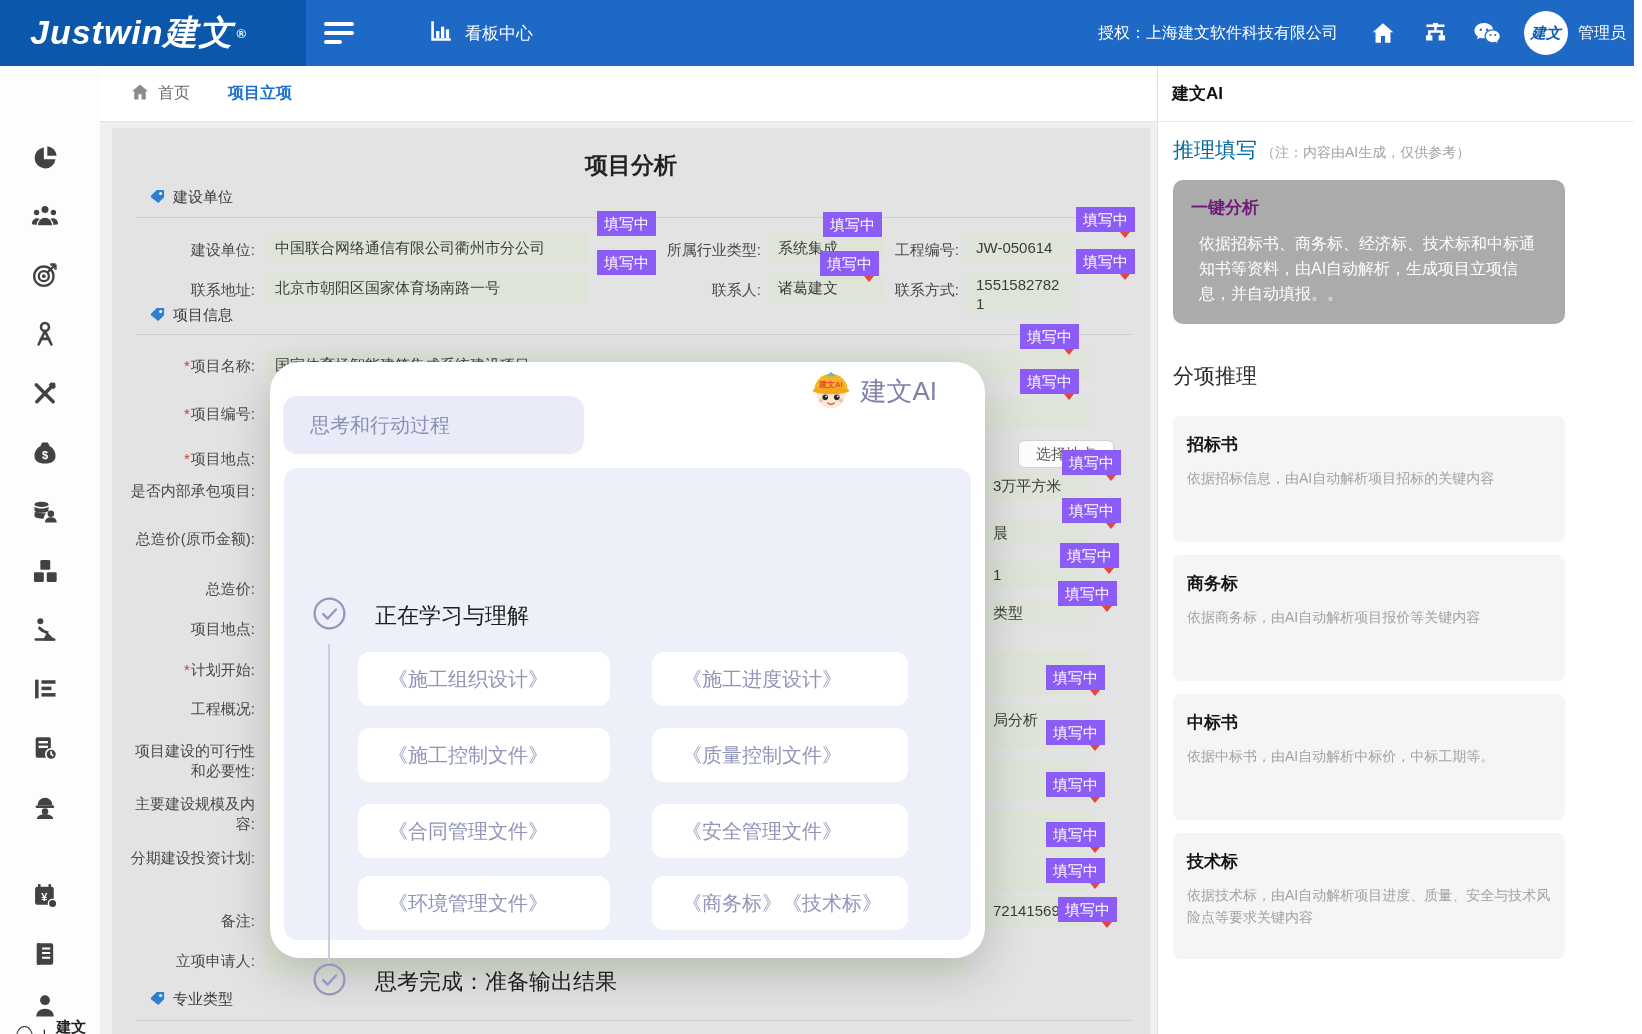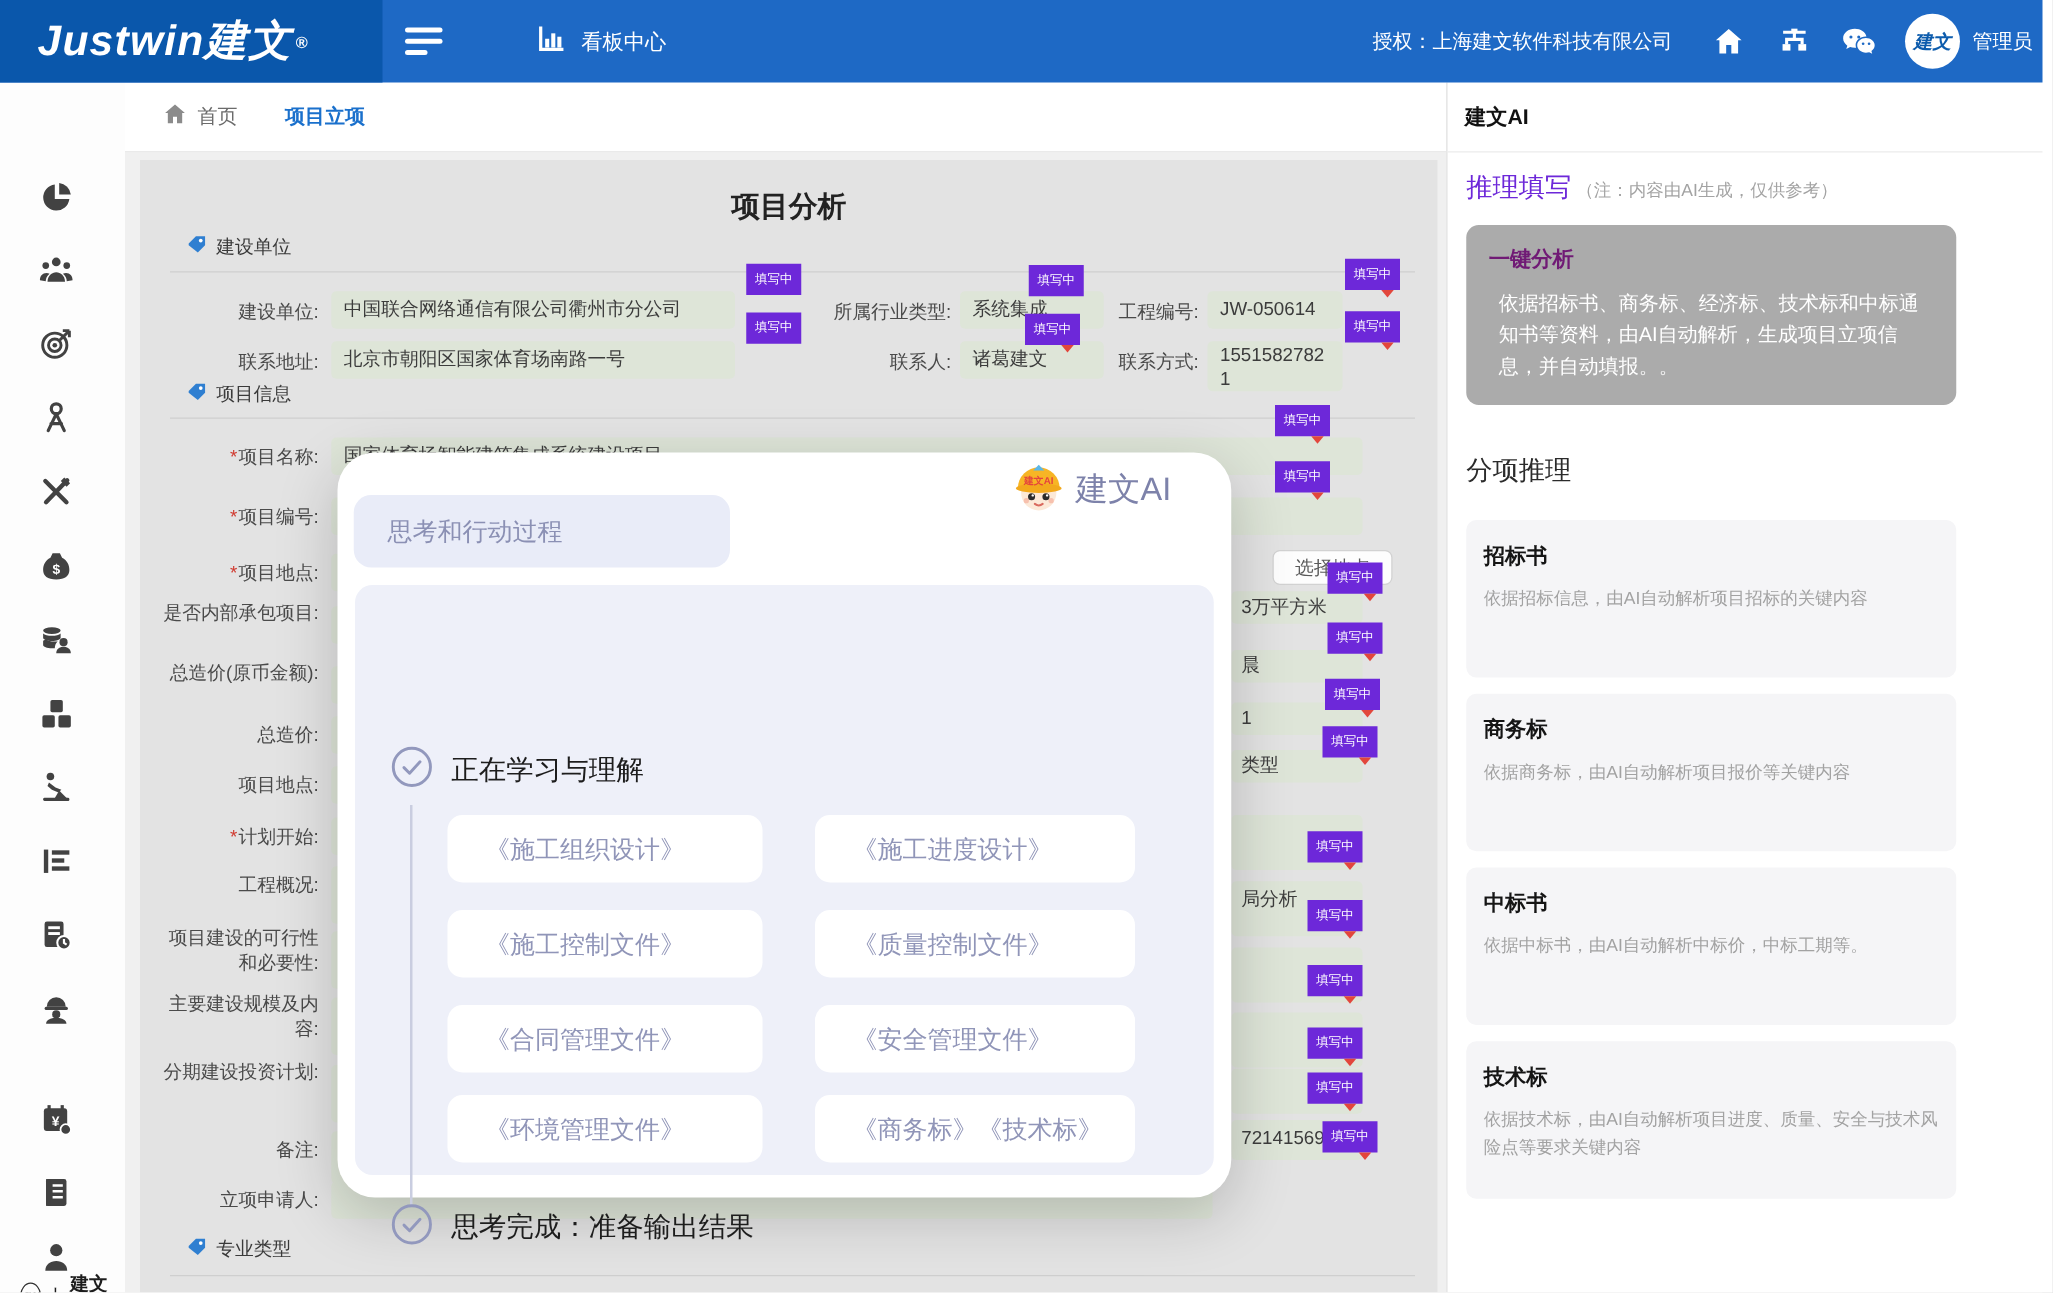--- a/index.html
+++ b/index.html
@@ -41,40 +41,40 @@
   .form-panel { position:absolute; left:112px; top:128px; width:1038px; height:906px; background:#e3e3e3; z-index:1; }
   .form-title { position:absolute; left:112px; top:150px; width:1038px; text-align:center; font-size:23px; font-weight:700; color:#222; z-index:2; }
   .sec-head { position:absolute; display:flex; align-items:center; gap:8px; font-size:15px; color:#3a3a3a; z-index:2; }
   .sec-divider { position:absolute; left:136px; width:996px; height:1px; background:#cfcfcf; z-index:2; }
   .f-label { position:absolute; width:125px; text-align:right; font-size:15px; color:#4a4a4a; line-height:20px; z-index:2; }
   .f-label .req { color:#d03a30; margin-right:1px; }
   .f-field { position:absolute; background:#dee5d8; border-radius:4px; color:#3c3c3c; font-size:15px; line-height:30px; padding:0 10px; overflow:hidden; white-space:nowrap; z-index:2; }
   .f-field.wrap { white-space:normal; word-break:break-all; line-height:19px; padding-top:2px; }
   .f-frag { position:absolute; left:985px; width:105px; background:#dee5d8; border-radius:4px; color:#3c3c3c; font-size:15px; padding:0 8px; line-height:26px; overflow:hidden; white-space:nowrap; z-index:3; }
   .loc-btn { position:absolute; left:1018px; top:440px; width:96px; height:28px; background:#fdfdfd; border:1px solid #d2d2d2; border-radius:6px; color:#5a5a5a; font-size:15px; z-index:4; cursor:pointer; }
-  .badge { position:absolute; background:#6d28d9; color:#fff; font-size:10px; line-height:25px; padding:0 7px; z-index:6; white-space:nowrap; }
+  .badge { position:absolute; background:#8b5cf6; color:#fff; font-size:15px; line-height:25px; padding:0 7px; z-index:6; white-space:nowrap; }
   .badge.tail::after { content:""; position:absolute; right:5px; top:100%; border:5px solid transparent; border-top:6px solid #e2463c; }
 
   
   .modal { position:absolute; left:270px; top:362px; width:715px; height:596px; background:#fff; border-radius:30px; box-shadow:0 14px 50px rgba(0,0,0,.20); z-index:10; }
   .modal-pill { position:absolute; left:13px; top:34px; width:301px; height:58px; background:#e9ecf8; border-radius:14px; display:flex; align-items:center; padding-left:27px; font-size:20px; color:#8b90b4; }
   .modal-brand { position:absolute; right:48px; top:4px; display:flex; align-items:center; gap:6px; }
   .modal-brand-text { font-size:26px; color:#7d82aa; }
   .modal-panel { position:absolute; left:14px; top:106px; width:687px; height:472px; background:#eef0f9; border-radius:14px; }
-  .step-row { position:absolute; left:28px; display:flex; align-items:center; gap:14px; }
+  .step-row { position:absolute; left:28px; display:flex; align-items:center; gap:28px; }
   .step-row .txt { font-size:22px; color:#1d1d1d; font-weight:500; }
   .vline { position:absolute; left:44px; width:2px; background:#c9cde0; }
   .chip { position:absolute; background:#fff; border-radius:12px; font-size:20px; color:#9095b8; display:flex; align-items:center; padding-left:30px; height:54px; white-space:nowrap; overflow:hidden; }
 
   
   .ai-panel { position:absolute; left:1157px; top:66px; width:485px; height:968px; background:#fff; border-left:1px solid #e0e0e0; z-index:4; }
   .ai-head { height:56px; border-bottom:1px solid #ebebeb; display:flex; align-items:center; padding-left:14px; font-size:17px; font-weight:700; color:#111; }
   .ai-body { padding:14px 0 0 15px; }
   .ai-sec-row { display:flex; align-items:baseline; }
-  .ai-sec-title { font-size:21px; color:#6d28d9; }
+  .ai-sec-title { font-size:21px; color:#0369a1; }
   .ai-sec-note { font-size:14px; color:#a3a3a3; margin-left:4px; }
   .ai-analysis { margin-top:16px; width:392px; background:#ababab; border-radius:10px; padding:16px 20px 18px 26px; cursor:pointer; }
   .ai-analysis h3 { font-size:17px; font-weight:700; color:#701a75; margin-left:-8px; }
   .ai-analysis p { margin-top:13px; font-size:16px; color:#fff; line-height:1.55; }
   .ai-sub-title { margin-top:38px; font-size:21px; color:#2b2b2b; }
   .ai-cards { margin-top:26px; width:392px; display:grid; grid-template-columns:1fr; gap:13px; }
   .ai-card { background:#f5f5f7; border-radius:8px; padding:17px 14px; min-height:126px; cursor:pointer; }
   .ai-card h4 { font-size:17px; font-weight:700; color:#151515; }
   .ai-card p { margin-top:12px; font-size:14px; color:#a2a2a2; line-height:1.55; }
 </style>

